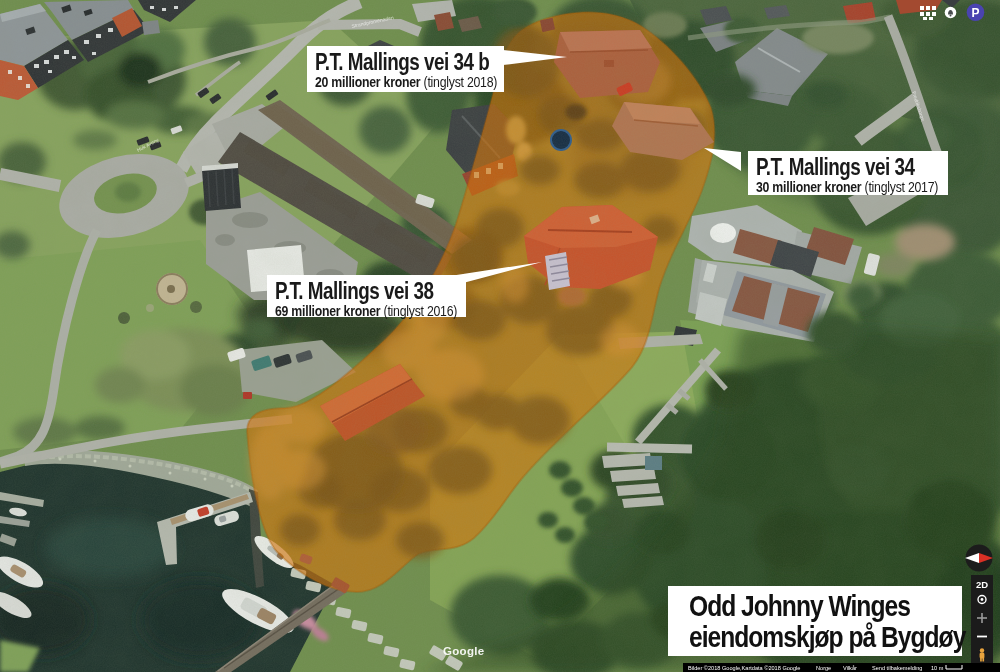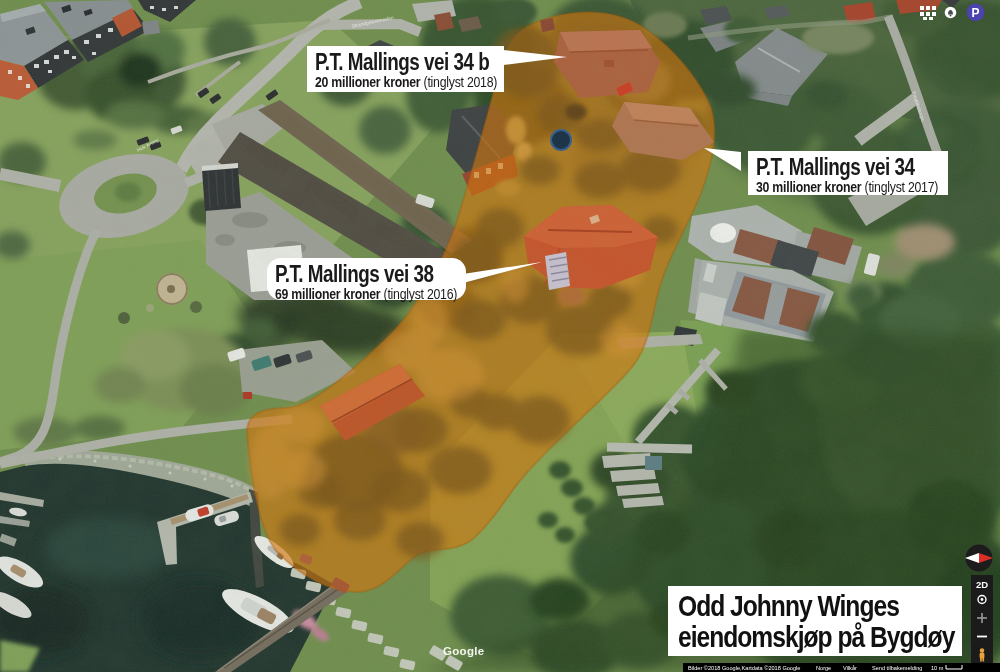--- a/index.html
+++ b/index.html
@@ -2,21 +2,21 @@
 <html><head>
 <meta charset="utf-8">
 <style>
   html,body{margin:0;padding:0;}
   body{width:1000px;height:672px;overflow:hidden;position:relative;font-family:"Liberation Sans",sans-serif;background:#6f8f50;}
   #map{position:absolute;left:0;top:0;}
   .callout{position:absolute;background:#fff;color:#1a1a1a;box-sizing:border-box;padding:5px 0 16px 8px;}
   .callout .l1{font-weight:bold;font-size:23px;line-height:22px;letter-spacing:-0.6px;white-space:nowrap;transform:scaleX(0.82);transform-origin:0 50%;}
   .callout .l2{font-weight:bold;font-size:15px;line-height:16px;margin-top:1px;letter-spacing:-0.3px;white-space:nowrap;transform:scaleX(0.82);transform-origin:0 50%;}
   .callout .l2 span{font-weight:normal;}
-  #bigbox{position:absolute;left:668px;top:586px;width:294px;height:70px;background:#fff;color:#111;box-sizing:border-box;padding-top:4px;}
+  #bigbox{position:absolute;left:668px;top:586px;width:294px;height:70px;background:#fff;color:#111;box-sizing:border-box;padding-top:4px;padding-left:11px;}
   #bigbox div{font-weight:bold;font-size:30px;line-height:31px;letter-spacing:-1.2px;margin-left:10px;white-space:nowrap;transform:scaleX(0.82);transform-origin:0 50%;}
 </style>
 </head>
 <body>
 <svg id="map" width="1000" height="672" viewBox="0 0 1000 672">
 <defs>
   <filter id="b2" x="-30%" y="-30%" width="160%" height="160%">
         <feGaussianBlur stdDeviation="2"></feGaussianBlur>
       </filter>
   <filter id="b4" x="-40%" y="-40%" width="180%" height="180%">
@@ -659,21 +659,21 @@
 <div class="callout" style="left:307px;top:46px;width:197px;height:46px;">
   <div class="l1">P.T. Mallings vei 34 b</div>
   <div class="l2">20 millioner kroner <span>(tinglyst 2018)</span></div>
 </div>
 
 <div class="callout" style="left:748px;top:151px;width:200px;height:44px;">
   <div class="l1">P.T. Mallings vei 34</div>
   <div class="l2">30 millioner kroner <span>(tinglyst 2017)</span></div>
 </div>
 
-<div class="callout" style="left:267px;top:258px;width:199px;height:42px;border-radius:14px;">
+<div class="callout" style="left:267px;top:275px;width:199px;height:42px;">
   <div class="l1">P.T. Mallings vei 38</div>
   <div class="l2">69 millioner kroner <span>(tinglyst 2016)</span></div>
 </div>
 
 <div id="bigbox">
   <div>Odd Johnny Winges</div>
   <div>eiendomskjøp på Bygdøy</div>
 </div>
 
 </body></html>

